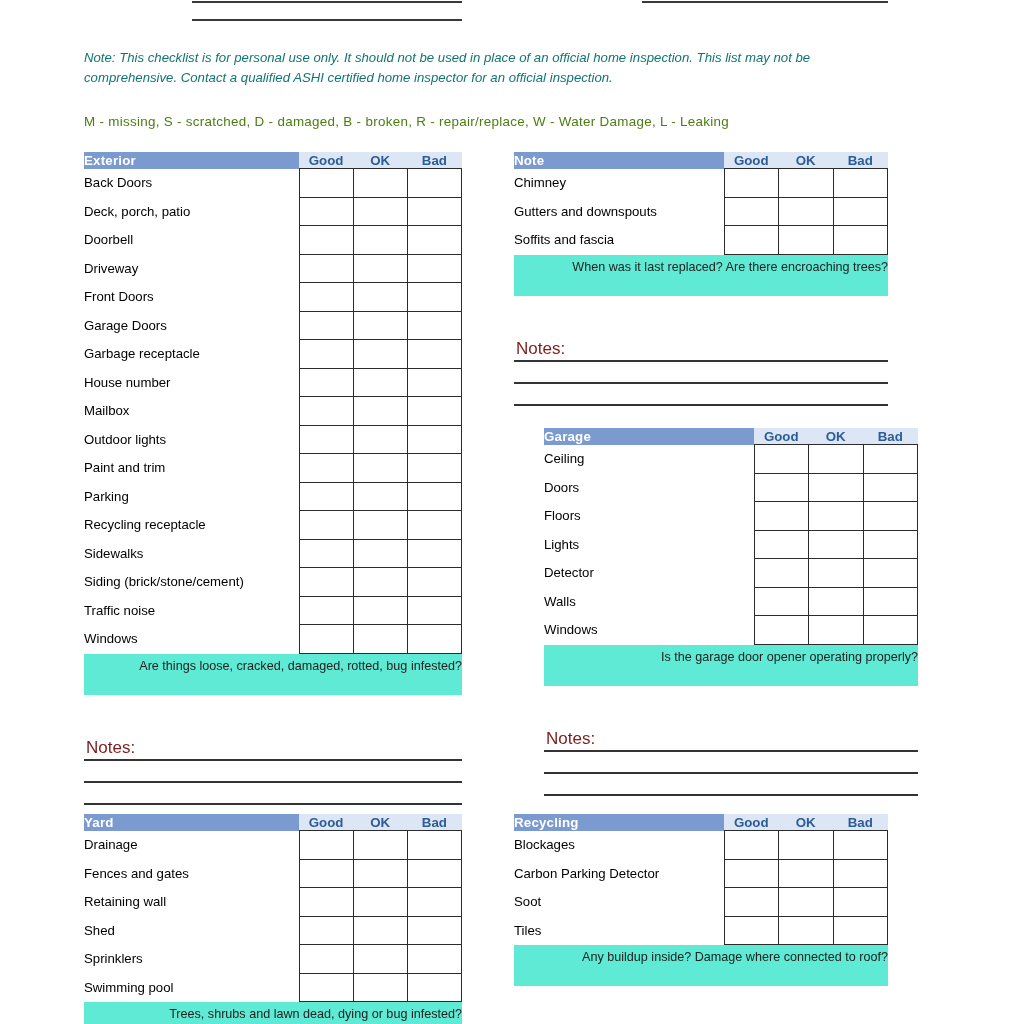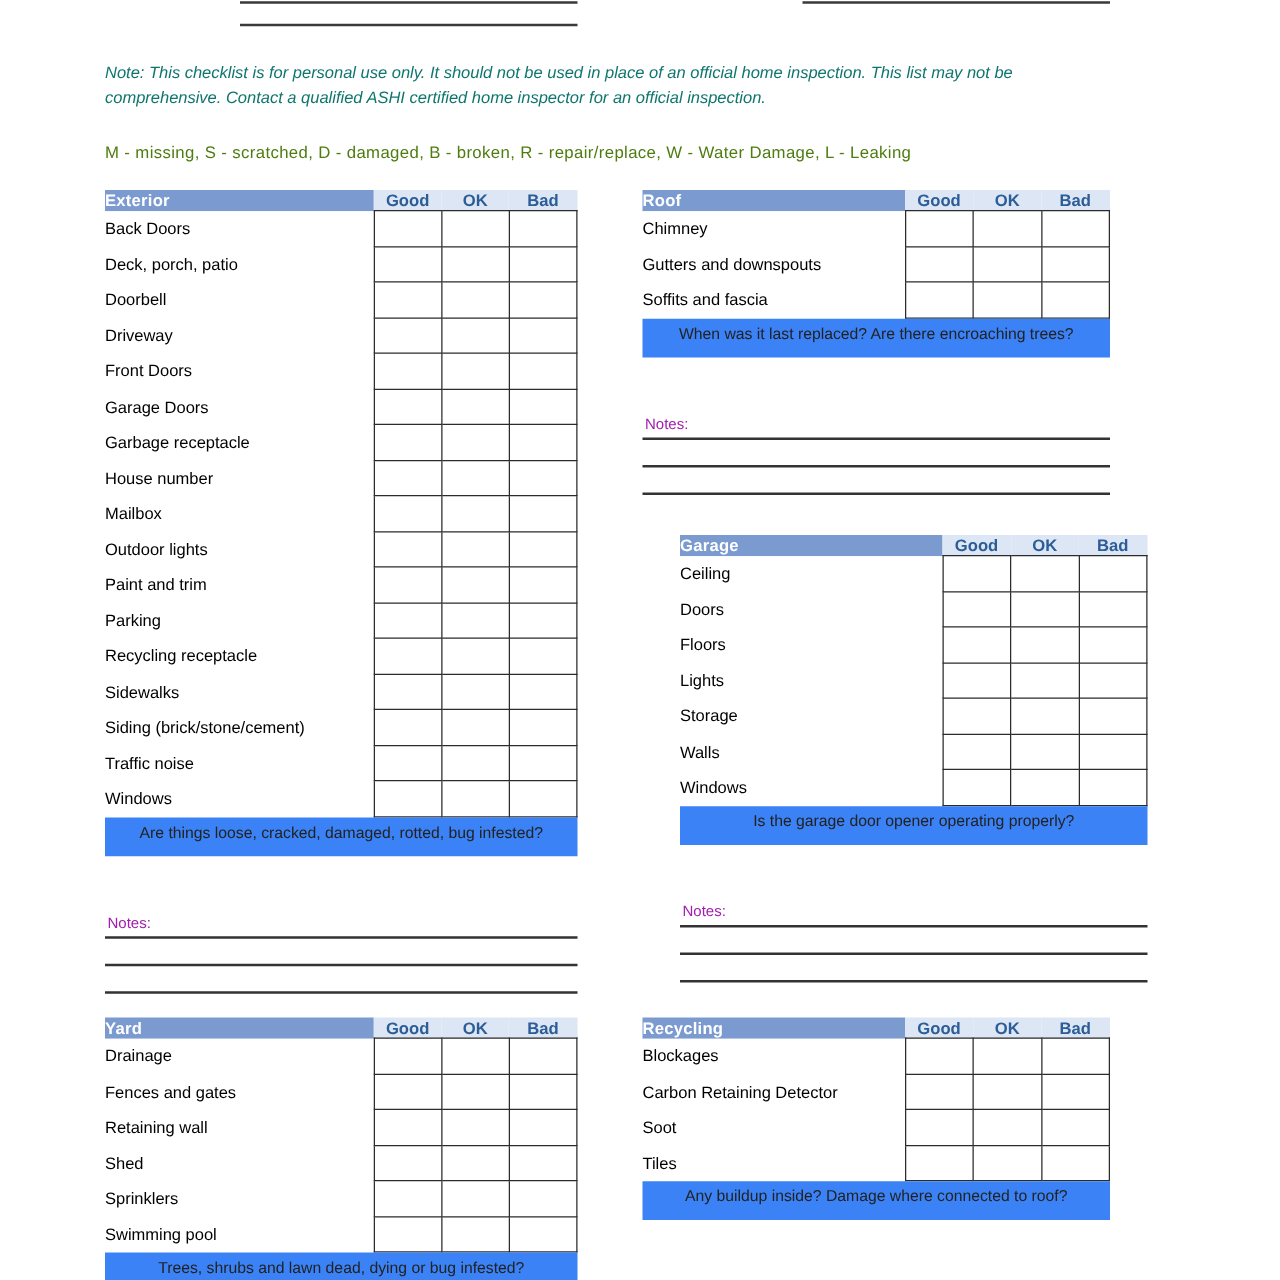--- a/index.html
+++ b/index.html
@@ -112,37 +112,37 @@
     border: none;
   }
   .box {
     border: 1.6px solid #2b2b2b;
     background: #ffffff;
     height: 27.5px;
   }
 
   
   .prompt {
-    background: #3b82f6;
+    background: #5eead4;
     color: #222222;
     font-size: 12.6px;
-    text-align: center;
-    padding: 5px 0 12px 0;
+    text-align: right;
+    padding: 5px 0 22px 0;
     width: 100%;
     box-sizing: border-box;
   }
 
   
   .notes {
     margin-top: 6px;
     width: 100%;
   }
   .notes-label {
-    font-size: 12px;
-    color: #a21caf;
+    font-size: 17px;
+    color: #7f1d1d;
     padding-left: 2px;
     line-height: 18px;
     margin-top: 44px;
   }
   .notes-line {
     border-top: 2px solid #333333;
     height: 0;
     margin-top: 20px;
   }
   .notes-line.first { margin-top: 2px; }
@@ -295,21 +295,21 @@
   <div class="section" id="sec-roof" style="left:514px; top:152px; width:374px;">
       <table class="chk">
         <colgroup>
           <col style="width: 210px;">
           <col>
           <col>
           <col>
         </colgroup>
         <thead>
           <tr>
-            <th class="hdr-title">Roof</th>
+            <th class="hdr-title">Note</th>
             <th class="hdr-rate">Good</th>
             <th class="hdr-rate">OK</th>
             <th class="hdr-rate">Bad</th>
           </tr>
         </thead>
         <tbody>
           <tr>
             <td class="item-label">Chimney</td>
             <td class="box"></td>
             <td class="box"></td>
@@ -373,21 +373,21 @@
             <td class="box"></td>
             <td class="box"></td>
           </tr>
           <tr>
             <td class="item-label">Lights</td>
             <td class="box"></td>
             <td class="box"></td>
             <td class="box"></td>
           </tr>
           <tr>
-            <td class="item-label">Storage</td>
+            <td class="item-label">Detector</td>
             <td class="box"></td>
             <td class="box"></td>
             <td class="box"></td>
           </tr>
           <tr>
             <td class="item-label">Walls</td>
             <td class="box"></td>
             <td class="box"></td>
             <td class="box"></td>
           </tr>
@@ -483,21 +483,21 @@
           </tr>
         </thead>
         <tbody>
           <tr>
             <td class="item-label">Blockages</td>
             <td class="box"></td>
             <td class="box"></td>
             <td class="box"></td>
           </tr>
           <tr>
-            <td class="item-label">Carbon Retaining Detector</td>
+            <td class="item-label">Carbon Parking Detector</td>
             <td class="box"></td>
             <td class="box"></td>
             <td class="box"></td>
           </tr>
           <tr>
             <td class="item-label">Soot</td>
             <td class="box"></td>
             <td class="box"></td>
             <td class="box"></td>
           </tr>

